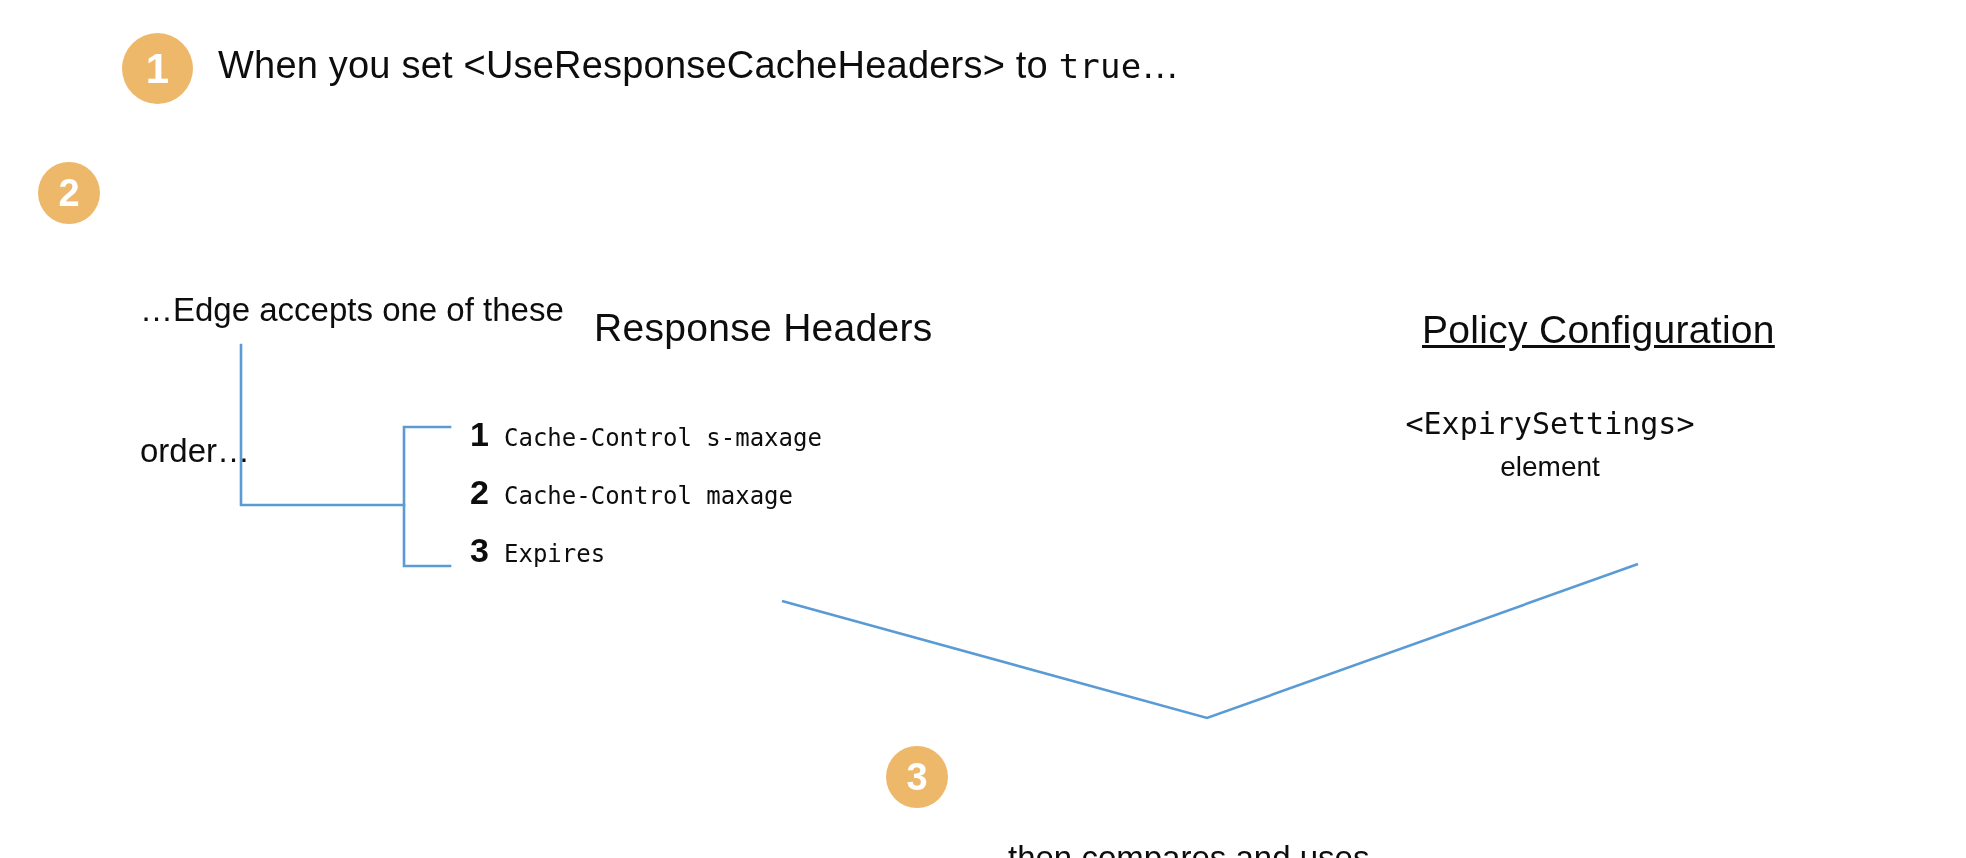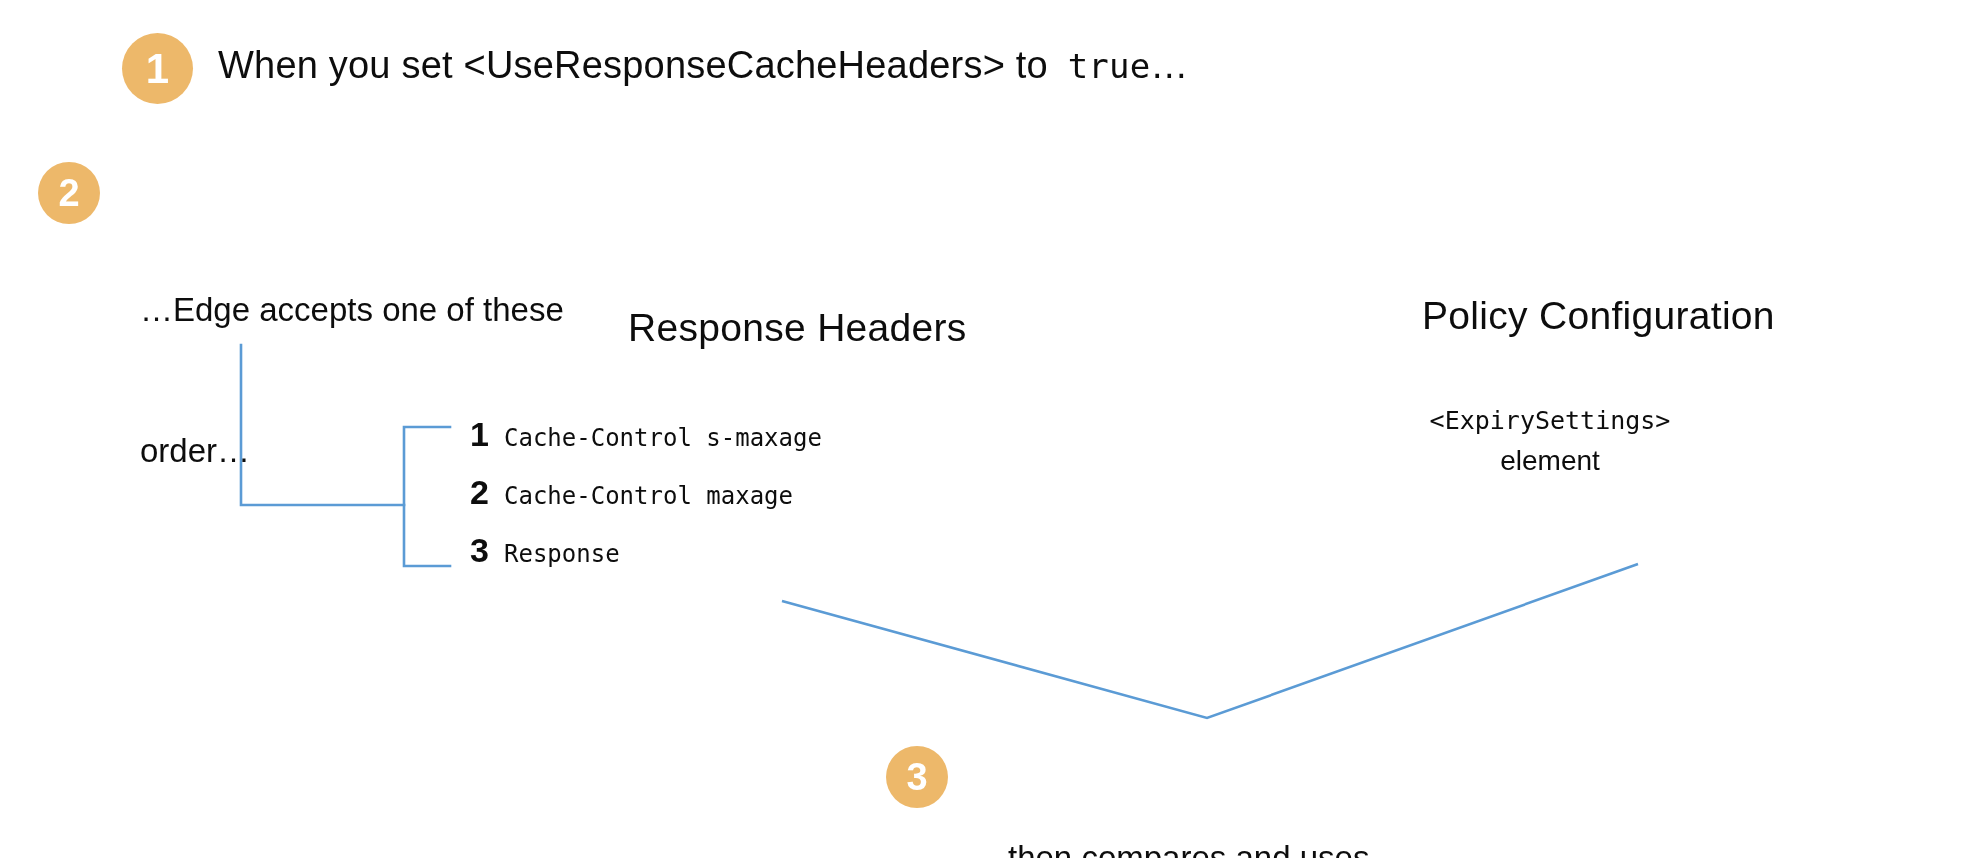--- a/index.html
+++ b/index.html
@@ -58,41 +58,41 @@
   .mono {
     font-family: "DejaVu Sans Mono", "Liberation Mono", monospace;
   }
 
   #step1-text {
     left: 218px;
     top: 44px;
     font-size: 38px;
     letter-spacing: 0.2px;
   }
-  #step1-text .mono { font-size: 34px; margin-left: 9px; }
+  #step1-text .mono { font-size: 34px; }
 
   #step2-text {
     left: 140px;
     top: 192px;
     font-size: 33px;
     line-height: 47px;
   }
 
   #col-headers-responses {
     left: 594px;
     top: 306px;
     font-size: 39px;
     letter-spacing: 0.3px;
-    margin-left: 34px;
   }
   #col-headers-policy {
     left: 1422px;
-    top: 294px;
+    top: 308px;
     font-size: 39px;
     letter-spacing: 0.3px;
+    text-decoration: underline;
   }
 
   
   #precedence-list {
     position: absolute;
     left: 470px;
     top: 415px;
     z-index: 2;
   }
   .prec-row {
@@ -119,21 +119,21 @@
     position: absolute;
     left: 1310px;
     top: 406px;
     width: 480px;
     text-align: center;
     z-index: 2;
   }
   #policy-element .pol-tag {
     display: block;
     font-family: "DejaVu Sans Mono", "Liberation Mono", monospace;
-    font-size: 25px;
+    font-size: 30px;
     color: #0d0d0d;
   }
   #policy-element .pol-sub {
     display: block;
     margin-top: 10px;
     font-family: "Liberation Sans", sans-serif;
     font-size: 28px;
     color: #0d0d0d;
   }
 
@@ -184,21 +184,21 @@
     <div class="prec-row">
       <span class="prec-num">1</span>
       <span class="prec-val">Cache-Control s-maxage</span>
     </div>
     <div class="prec-row">
       <span class="prec-num">2</span>
       <span class="prec-val">Cache-Control maxage</span>
     </div>
     <div class="prec-row">
       <span class="prec-num">3</span>
-      <span class="prec-val">Response</span>
+      <span class="prec-val">Expires</span>
     </div>
   </div>
 
   <div id="policy-element">
     <span class="pol-tag">&lt;ExpirySettings&gt;</span>
     <span class="pol-sub">element</span>
   </div>
 
   <div class="badge" id="badge-3">
     <span>3</span>

